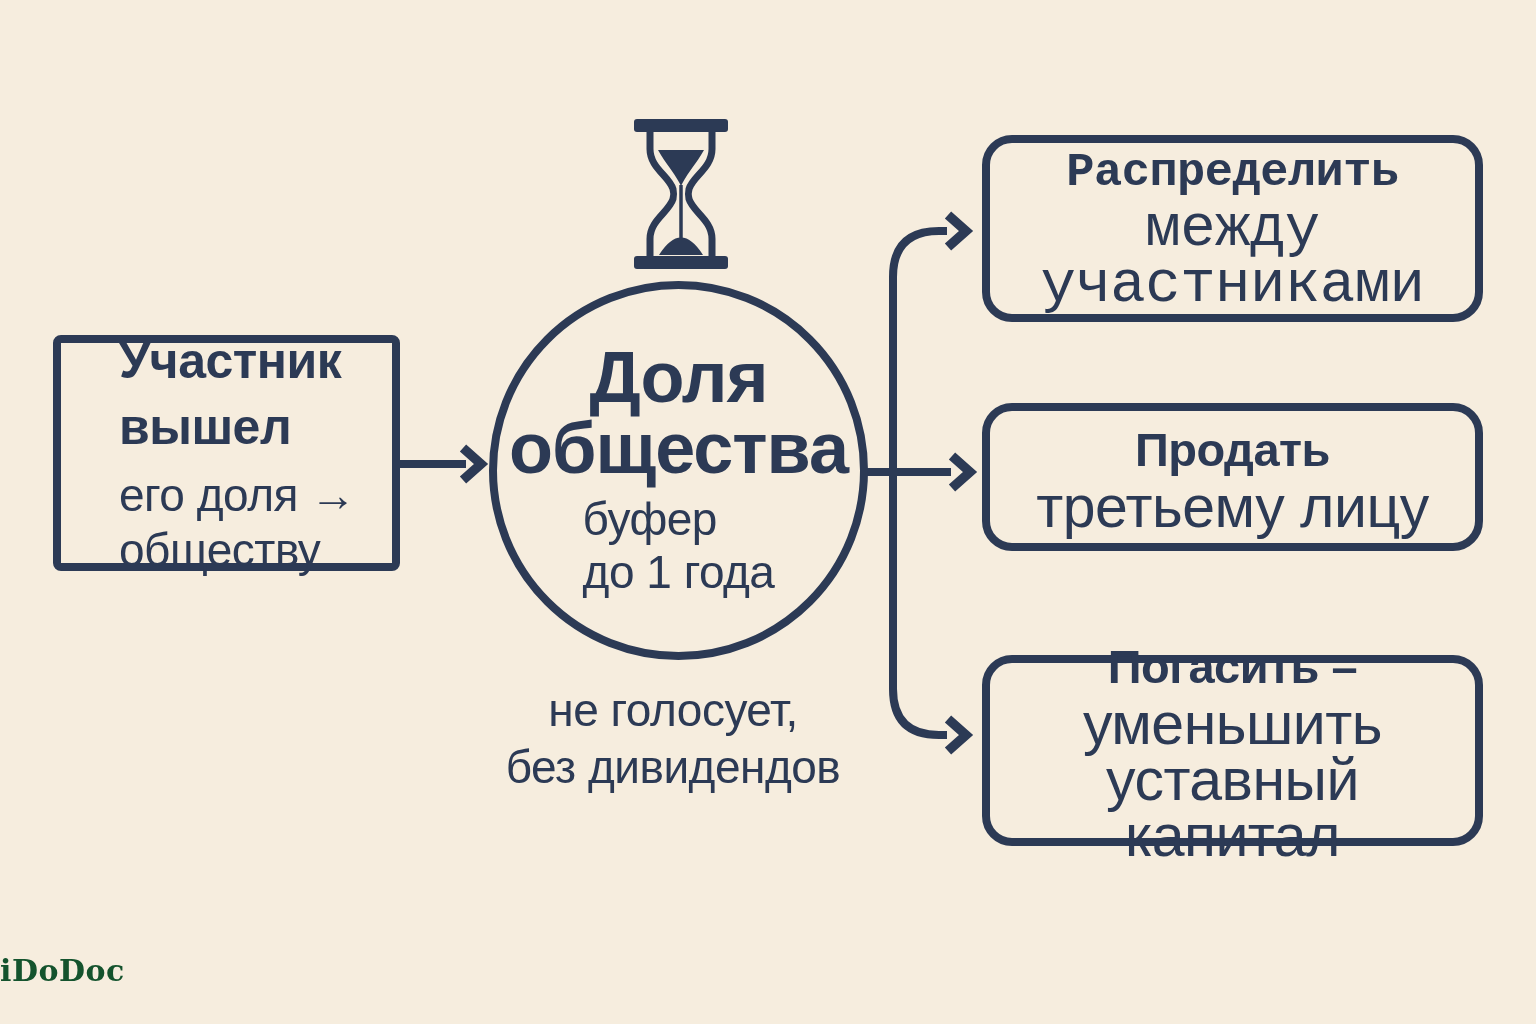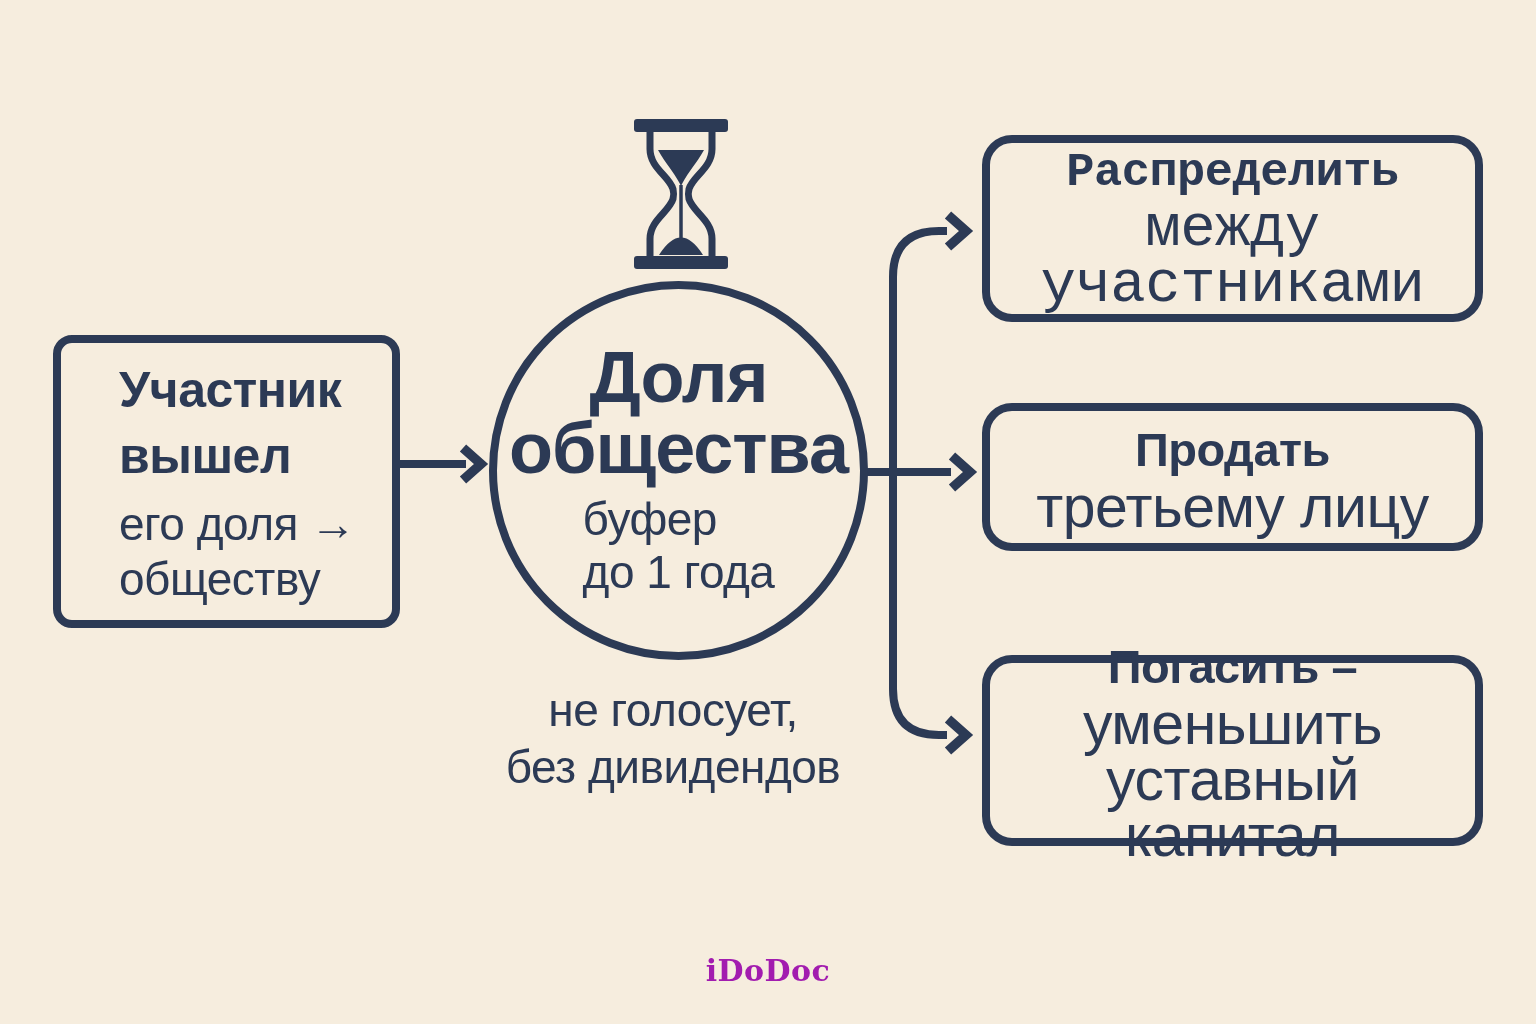--- a/index.html
+++ b/index.html
@@ -26,22 +26,22 @@
     border: 8px solid #2c3a55;
     border-radius: 30px;
     box-sizing: border-box;
     display: flex;
     flex-direction: column;
     justify-content: center;
   }
   
   .left-box {
     left: 53px; top: 335px;
-    width: 347px; height: 293px;
-    border-radius: 19px;
+    width: 347px; height: 236px;
+    border-radius: 8px;
     padding-left: 58px;
     align-items: flex-start;
     text-align: left;
   }
   .lb-title { font-size: 50px; font-weight: bold; line-height: 66px; letter-spacing: -0.5px; }
   .lb-sub   { font-size: 46px; line-height: 55px; letter-spacing: -0.5px; }
   .lb-sub.first { margin-top: 8px; }
   
   .circle-node {
     left: 489px; top: 281px;
@@ -82,25 +82,24 @@
   .hourglass {
     position: absolute;
     left: 634px; top: 119px;
     width: 94px; height: 150px;
   }
   
   .footer-logo {
     position: absolute;
     left: 0; top: 953px;
     width: 1536px;
-    text-align: center;
     font-family: "DejaVu Serif", serif;
     font-weight: bold;
     font-size: 30px;
-    color: #a21caf;
+    color: #14532d;
     letter-spacing: 0.5px;
   }
 </style>
 </head>
 <body>
 
 <div class="canvas">
 
   <svg class="connectors" viewBox="0 0 1536 1024" fill="none" stroke="#2c3a55" stroke-width="8">
 

